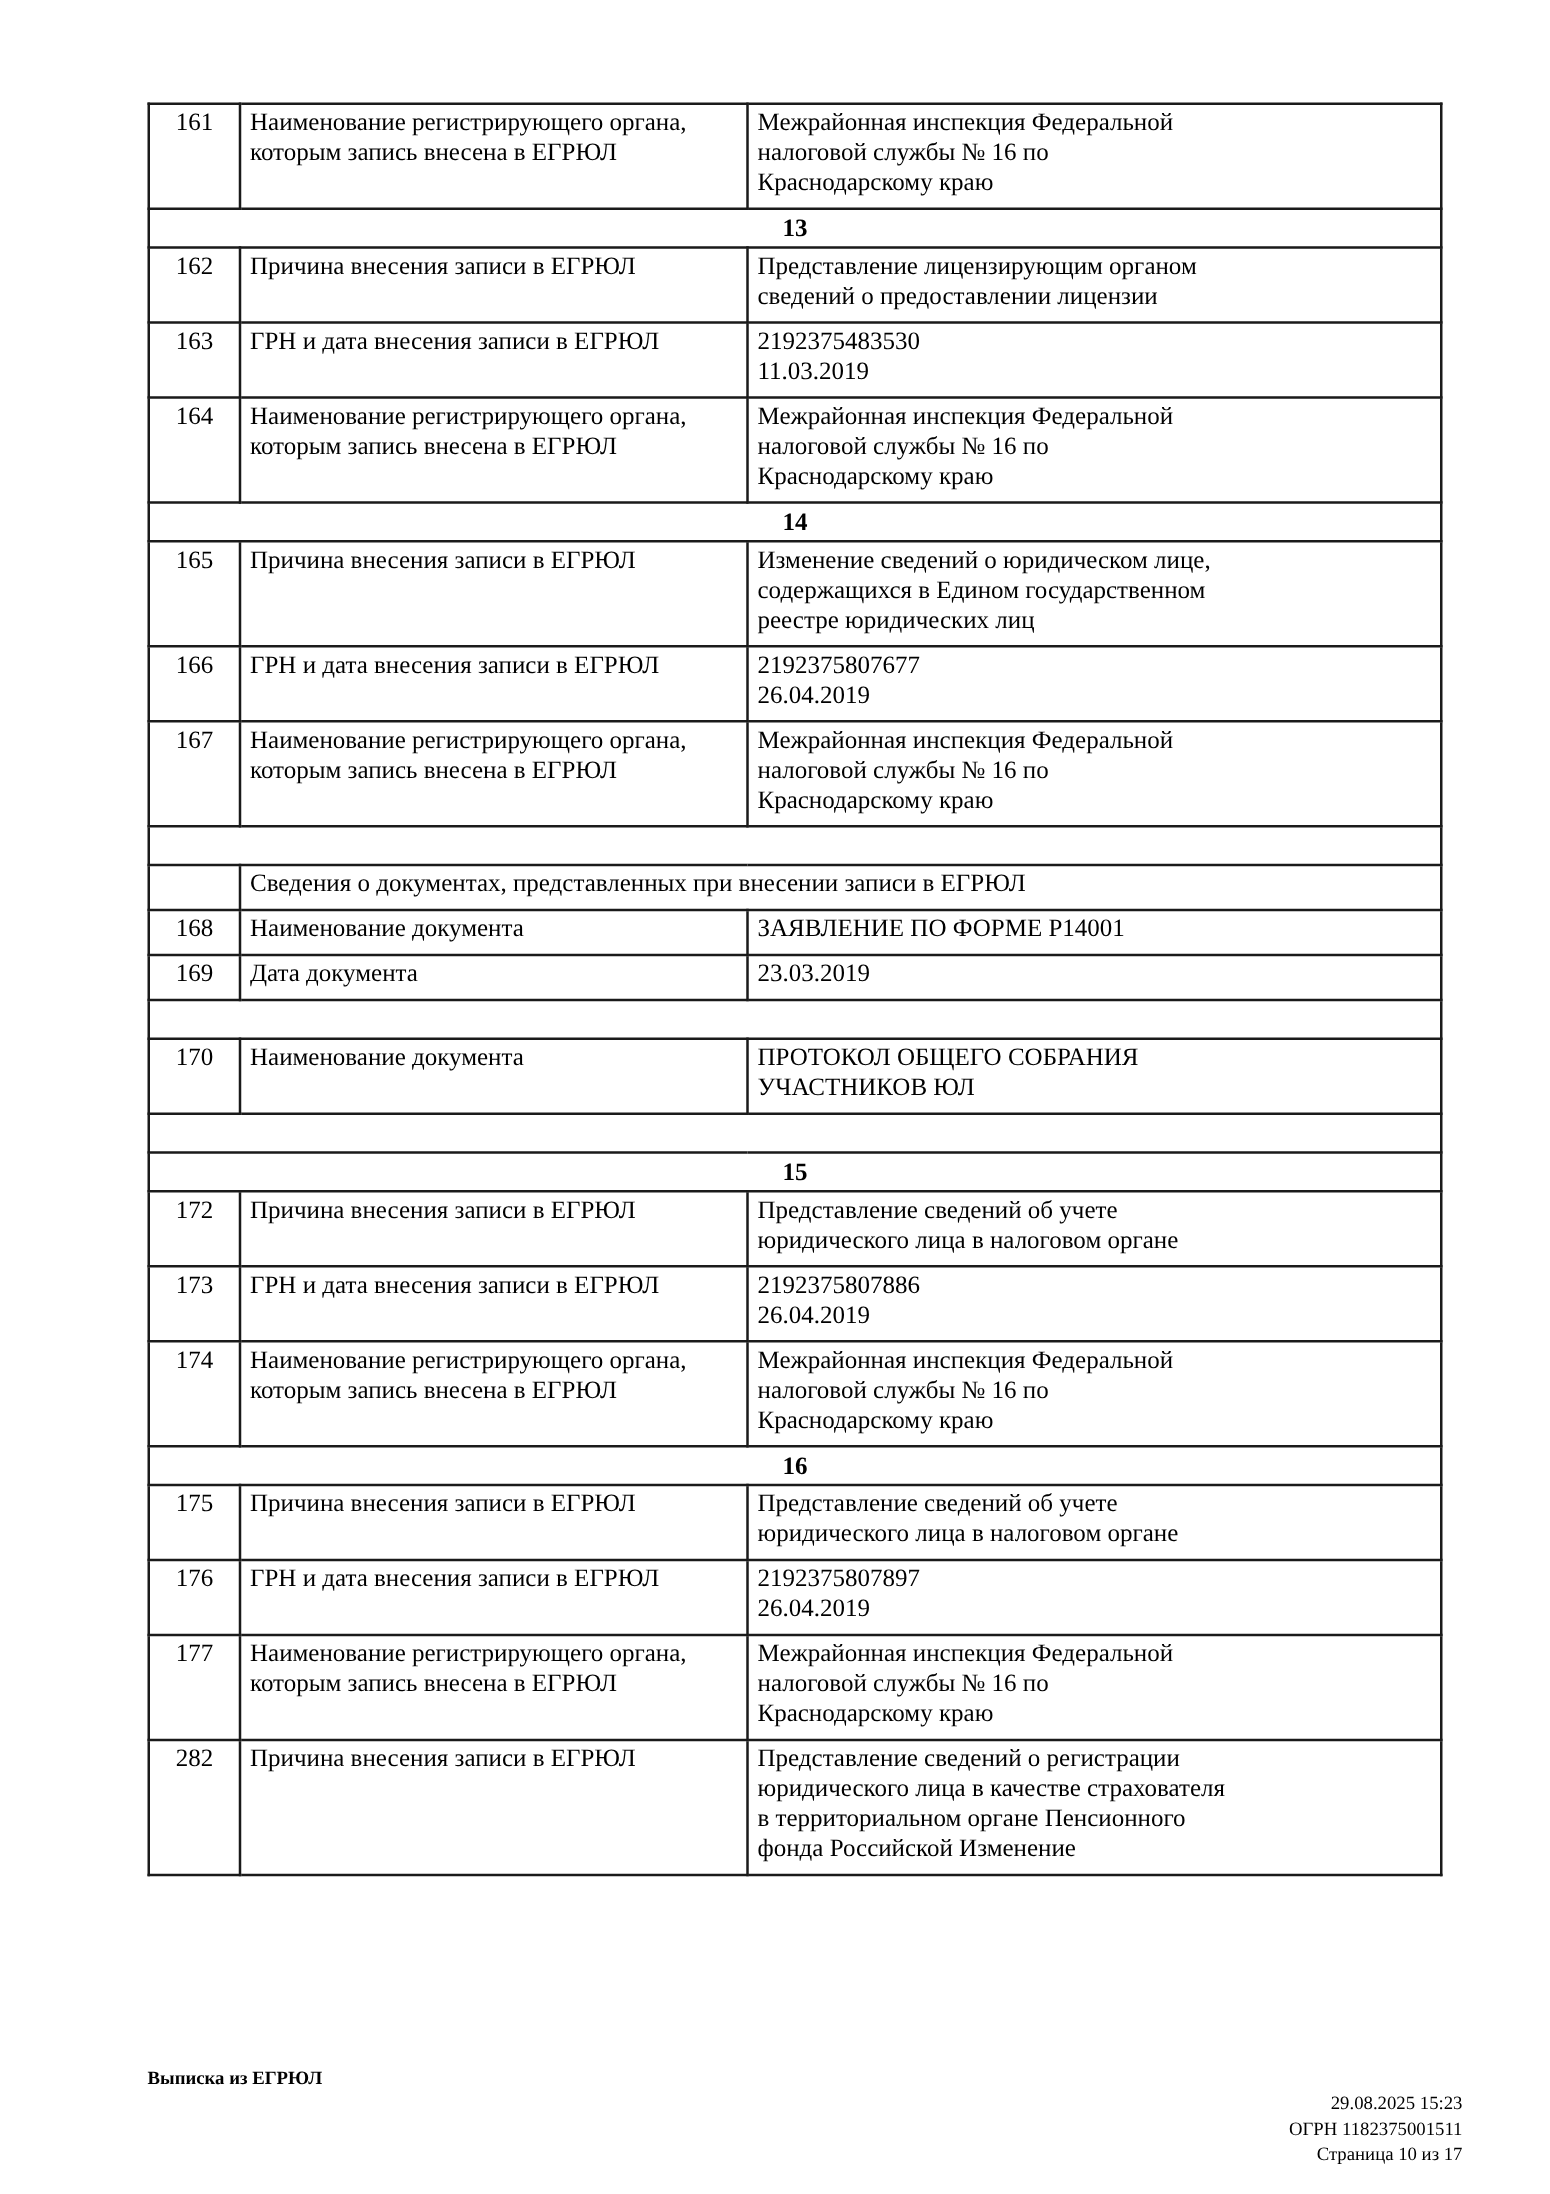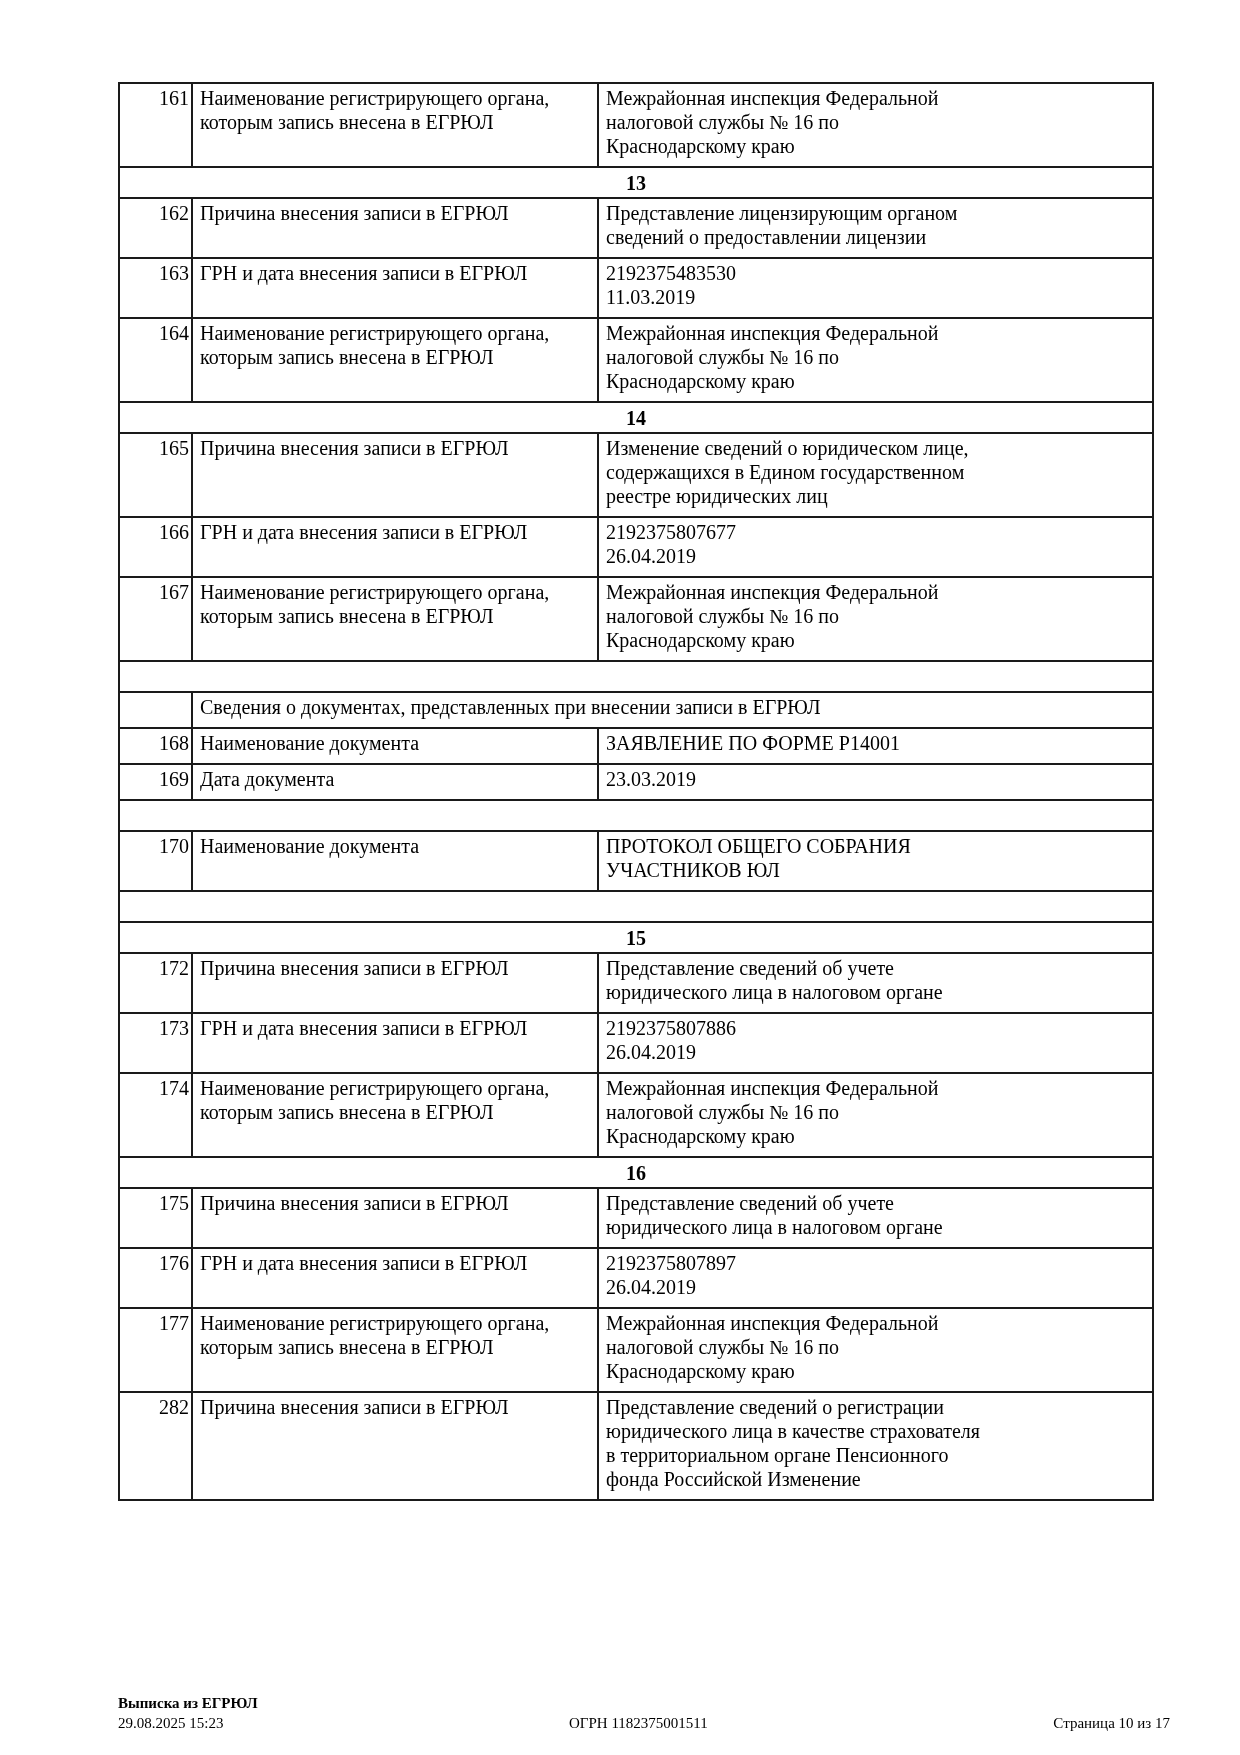--- a/index.html
+++ b/index.html
@@ -26,21 +26,21 @@
     border: 2px solid #1a1a1a;
     font-family: "Liberation Serif", serif;
     font-size: 20px;
     line-height: 1.2;
     vertical-align: top;
     padding: 2px 7px 8px 7px;
     white-space: pre-line;
     overflow: hidden;
   }
   td.cell-num {
-    text-align: right;
+    text-align: center;
     padding-left: 2px;
     padding-right: 2px;
   }
   td.cell-group {
     text-align: center;
     font-weight: bold;
     height: 29px;
     vertical-align: middle;
     padding: 0 7px;
     line-height: 1;
@@ -53,29 +53,29 @@
   td.cell-section-num {
     padding: 0;
   }
   .footer {
     position: absolute;
     left: 118px;
     top: 1653px;
     width: 1052px;
     font-size: 15px;
     line-height: 1.35;
-    margin-top: 40px;
   }
   .footer-title {
     font-weight: bold;
   }
   .footer-row {
     display: flex;
     justify-content: space-between;
     align-items: flex-end;
+    flex-direction: column;
   }
   .footer-row > div {
     white-space: nowrap;
   }
 </style>
 </head>
 <body>
 
 <table class="doc-table">
   <colgroup>

